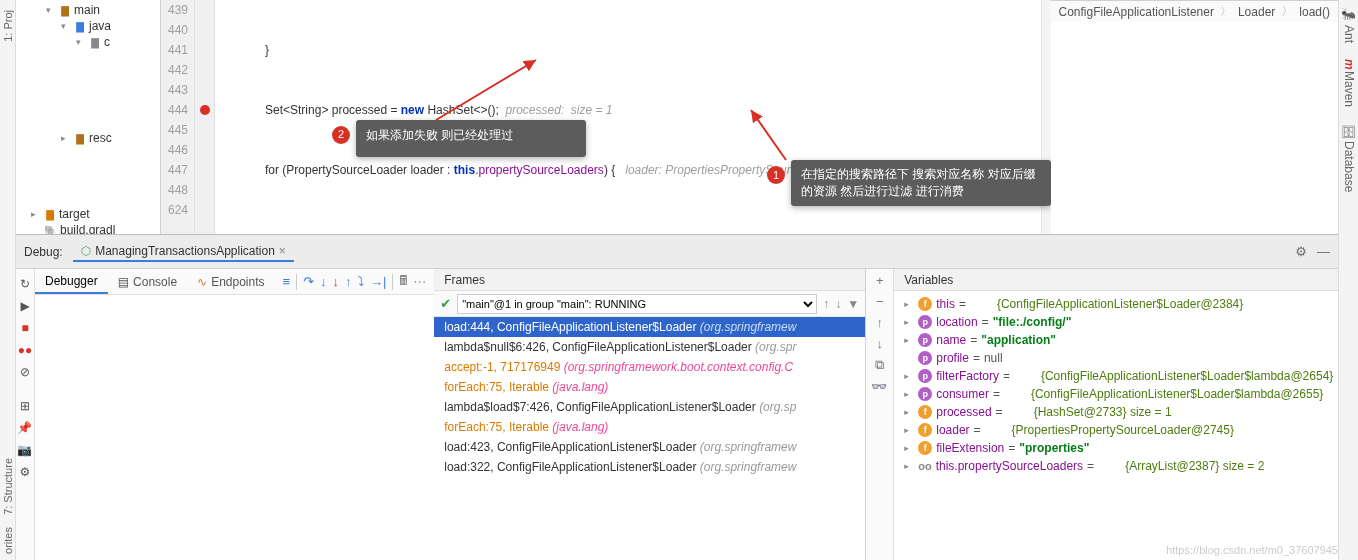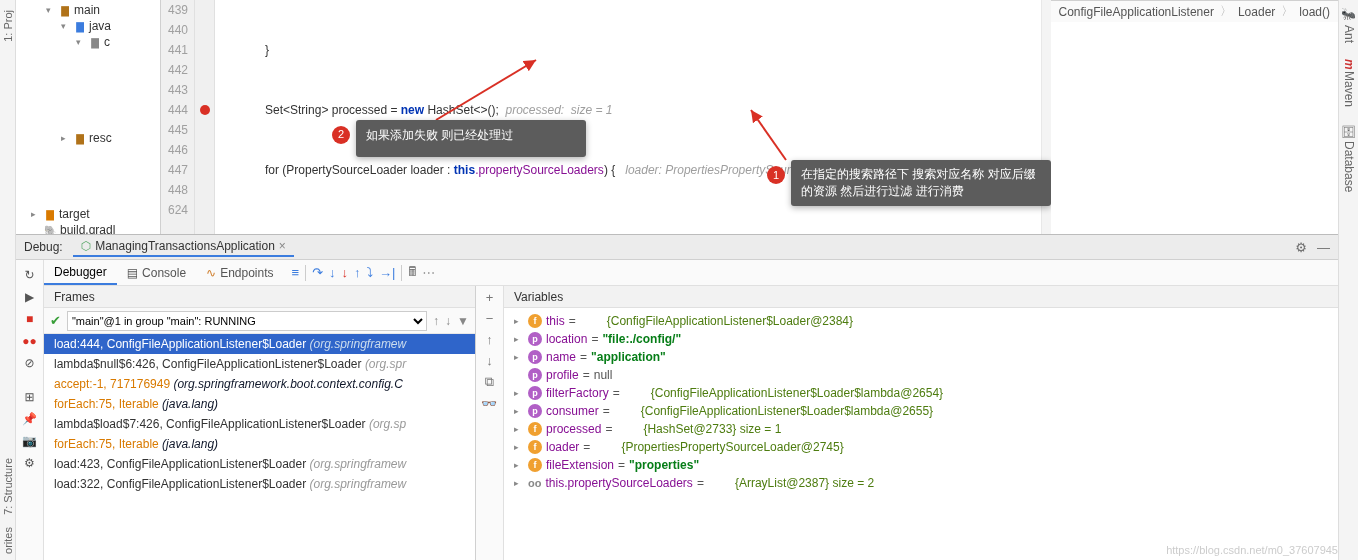--- a/index.html
+++ b/index.html
@@ -27,21 +27,21 @@
 .fld { color:#871094; }
 .hint { color:#9e9e9e; font-style:italic; }
 .annot { position:absolute; background:#5c5c5c; color:#fff; padding:6px 10px; border-radius:3px; box-shadow:0 2px 6px rgba(0,0,0,.3); font-size:12px; z-index:10; }
 .annot .num { display:inline-flex; width:18px; height:18px; background:#d93025; color:#fff; border-radius:50%; align-items:center; justify-content:center; font-size:11px; margin-right:6px; position:absolute; left:-24px; top:6px; }
 .annot.a2 { left:195px; top:120px; width:230px; line-height:1.6; }
 .annot.a1 { left:630px; top:160px; }
 .arrow-svg { position:absolute; pointer-events:none; z-index:9; }
 .breadcrumbs { height:22px; border-top:1px solid #d0d0d0; display:flex; align-items:center; padding:0 8px; font-size:11px; color:#555; gap:6px; background:#fafafa; }
 .breadcrumbs .sep { color:#aaa; }
 .debug-panel { flex:1; display:flex; flex-direction:column; border-top:1px solid #bcbcbc; min-height:0; }
-.debug-hdr { height:25px; background:#ececec; border-bottom:1px solid #d0d0d0; display:flex; align-items:center; padding:0 8px; gap:10px; }
+.debug-hdr { height:34px; background:#ececec; border-bottom:1px solid #d0d0d0; display:flex; align-items:center; padding:0 8px; gap:10px; }
 .debug-hdr .title { font-size:12px; color:#333; }
 .debug-hdr .runcfg { display:flex; align-items:center; gap:4px; padding:2px 8px; border-bottom:2px solid #3b7cde; font-size:11px; color:#333; }
 .debug-hdr .spacer { flex:1; }
 .gear { color:#6e6e6e; cursor:pointer; font-size:13px; }
 .toolbar-row { height:26px; display:flex; align-items:center; border-bottom:1px solid #e0e0e0; background:#fafafa; }
 .run-gutter { width:28px; display:flex; flex-direction:column; align-items:center; gap:4px; border-right:1px solid #e0e0e0; background:#fafafa; padding-top:6px; }
 .run-gutter .btn { width:18px; height:18px; display:flex; align-items:center; justify-content:center; cursor:pointer; color:#555; font-size:12px; }
 .tabbtn { padding:4px 10px; font-size:12px; color:#555; cursor:pointer; display:flex; align-items:center; gap:4px; }
 .tabbtn.active { color:#000; border-bottom:2px solid #3b7cde; }
 .tb-icons { display:flex; gap:6px; padding:0 8px; align-items:center; }
@@ -52,21 +52,21 @@
 .frames-col { width:432px; border-right:1px solid #d0d0d0; display:flex; flex-direction:column; min-height:0; }
 .frames-tools { height:26px; display:flex; align-items:center; padding:0 6px; gap:6px; border-bottom:1px solid #e8e8e8; background:#fafafa; }
 .frames-tools select { flex:1; height:20px; font-size:11px; border:1px solid #ccc; background:#fff; }
 .frames-tools span.ico { color:#888; cursor:pointer; }
 .frames-list { flex:1; overflow:auto; }
 .frame-item { padding:3px 10px; font-size:11.5px; white-space:nowrap; overflow:hidden; text-overflow:ellipsis; cursor:pointer; }
 .frame-item.sel { background:#2f65ca; color:#fff; }
 .frame-item .pkg { color:#999; font-style:italic; }
 .frame-item.sel .pkg { color:#cde; }
 .frame-item.lib { color:#d97a00; }
-.frame-item.lib .pkg { color:#0f172a; }
+.frame-item.lib .pkg { color:#ec4899; }
 .vars-col { flex:1; display:flex; flex-direction:column; min-height:0; }
 .vars-list { flex:1; overflow:auto; padding:4px 0; }
 .var-item { padding:2px 10px; font-size:12px; display:flex; align-items:center; gap:4px; white-space:nowrap; }
 .var-item .exp { width:10px; color:#888; font-size:9px; cursor:pointer; }
 .var-item .badge { display:inline-flex; width:14px; height:14px; border-radius:50%; align-items:center; justify-content:center; font-size:9px; font-weight:bold; color:#fff; }
 .badge.f { background:#f0a030; }
 .badge.p { background:#b15fc6; }
 .badge.oo { background:none; color:#888; font-size:11px; width:auto; }
 .var-item .nm { color:#871094; }
 .var-item .eq { color:#555; }
@@ -221,21 +221,21 @@
           <span class="btn" style="color:#d93025">■</span>
           <span class="btn" style="color:#d93025">●●</span>
           <span class="btn">⊘</span>
           <div style="height:8px"></div>
           <span class="btn">⊞</span>
           <span class="btn">📌</span>
           <span class="btn">📷</span>
           <span class="btn">⚙</span>
         </div>
 
-        <div style="flex:1; display:flex; flex-direction:column; min-height:0;">
+        <div style="flex:1; display:flex; flex-direction:row; min-height:0;">
           <div class="toolbar-row">
             <div class="tabbtn active">
                 <span>Debugger</span>
               </div>
             <div class="tabbtn">
                 <span style="color:#555">▤</span>
                 <span>Console</span>
               </div>
             <div class="tabbtn">
                 <span style="color:#d08030">∿</span>

